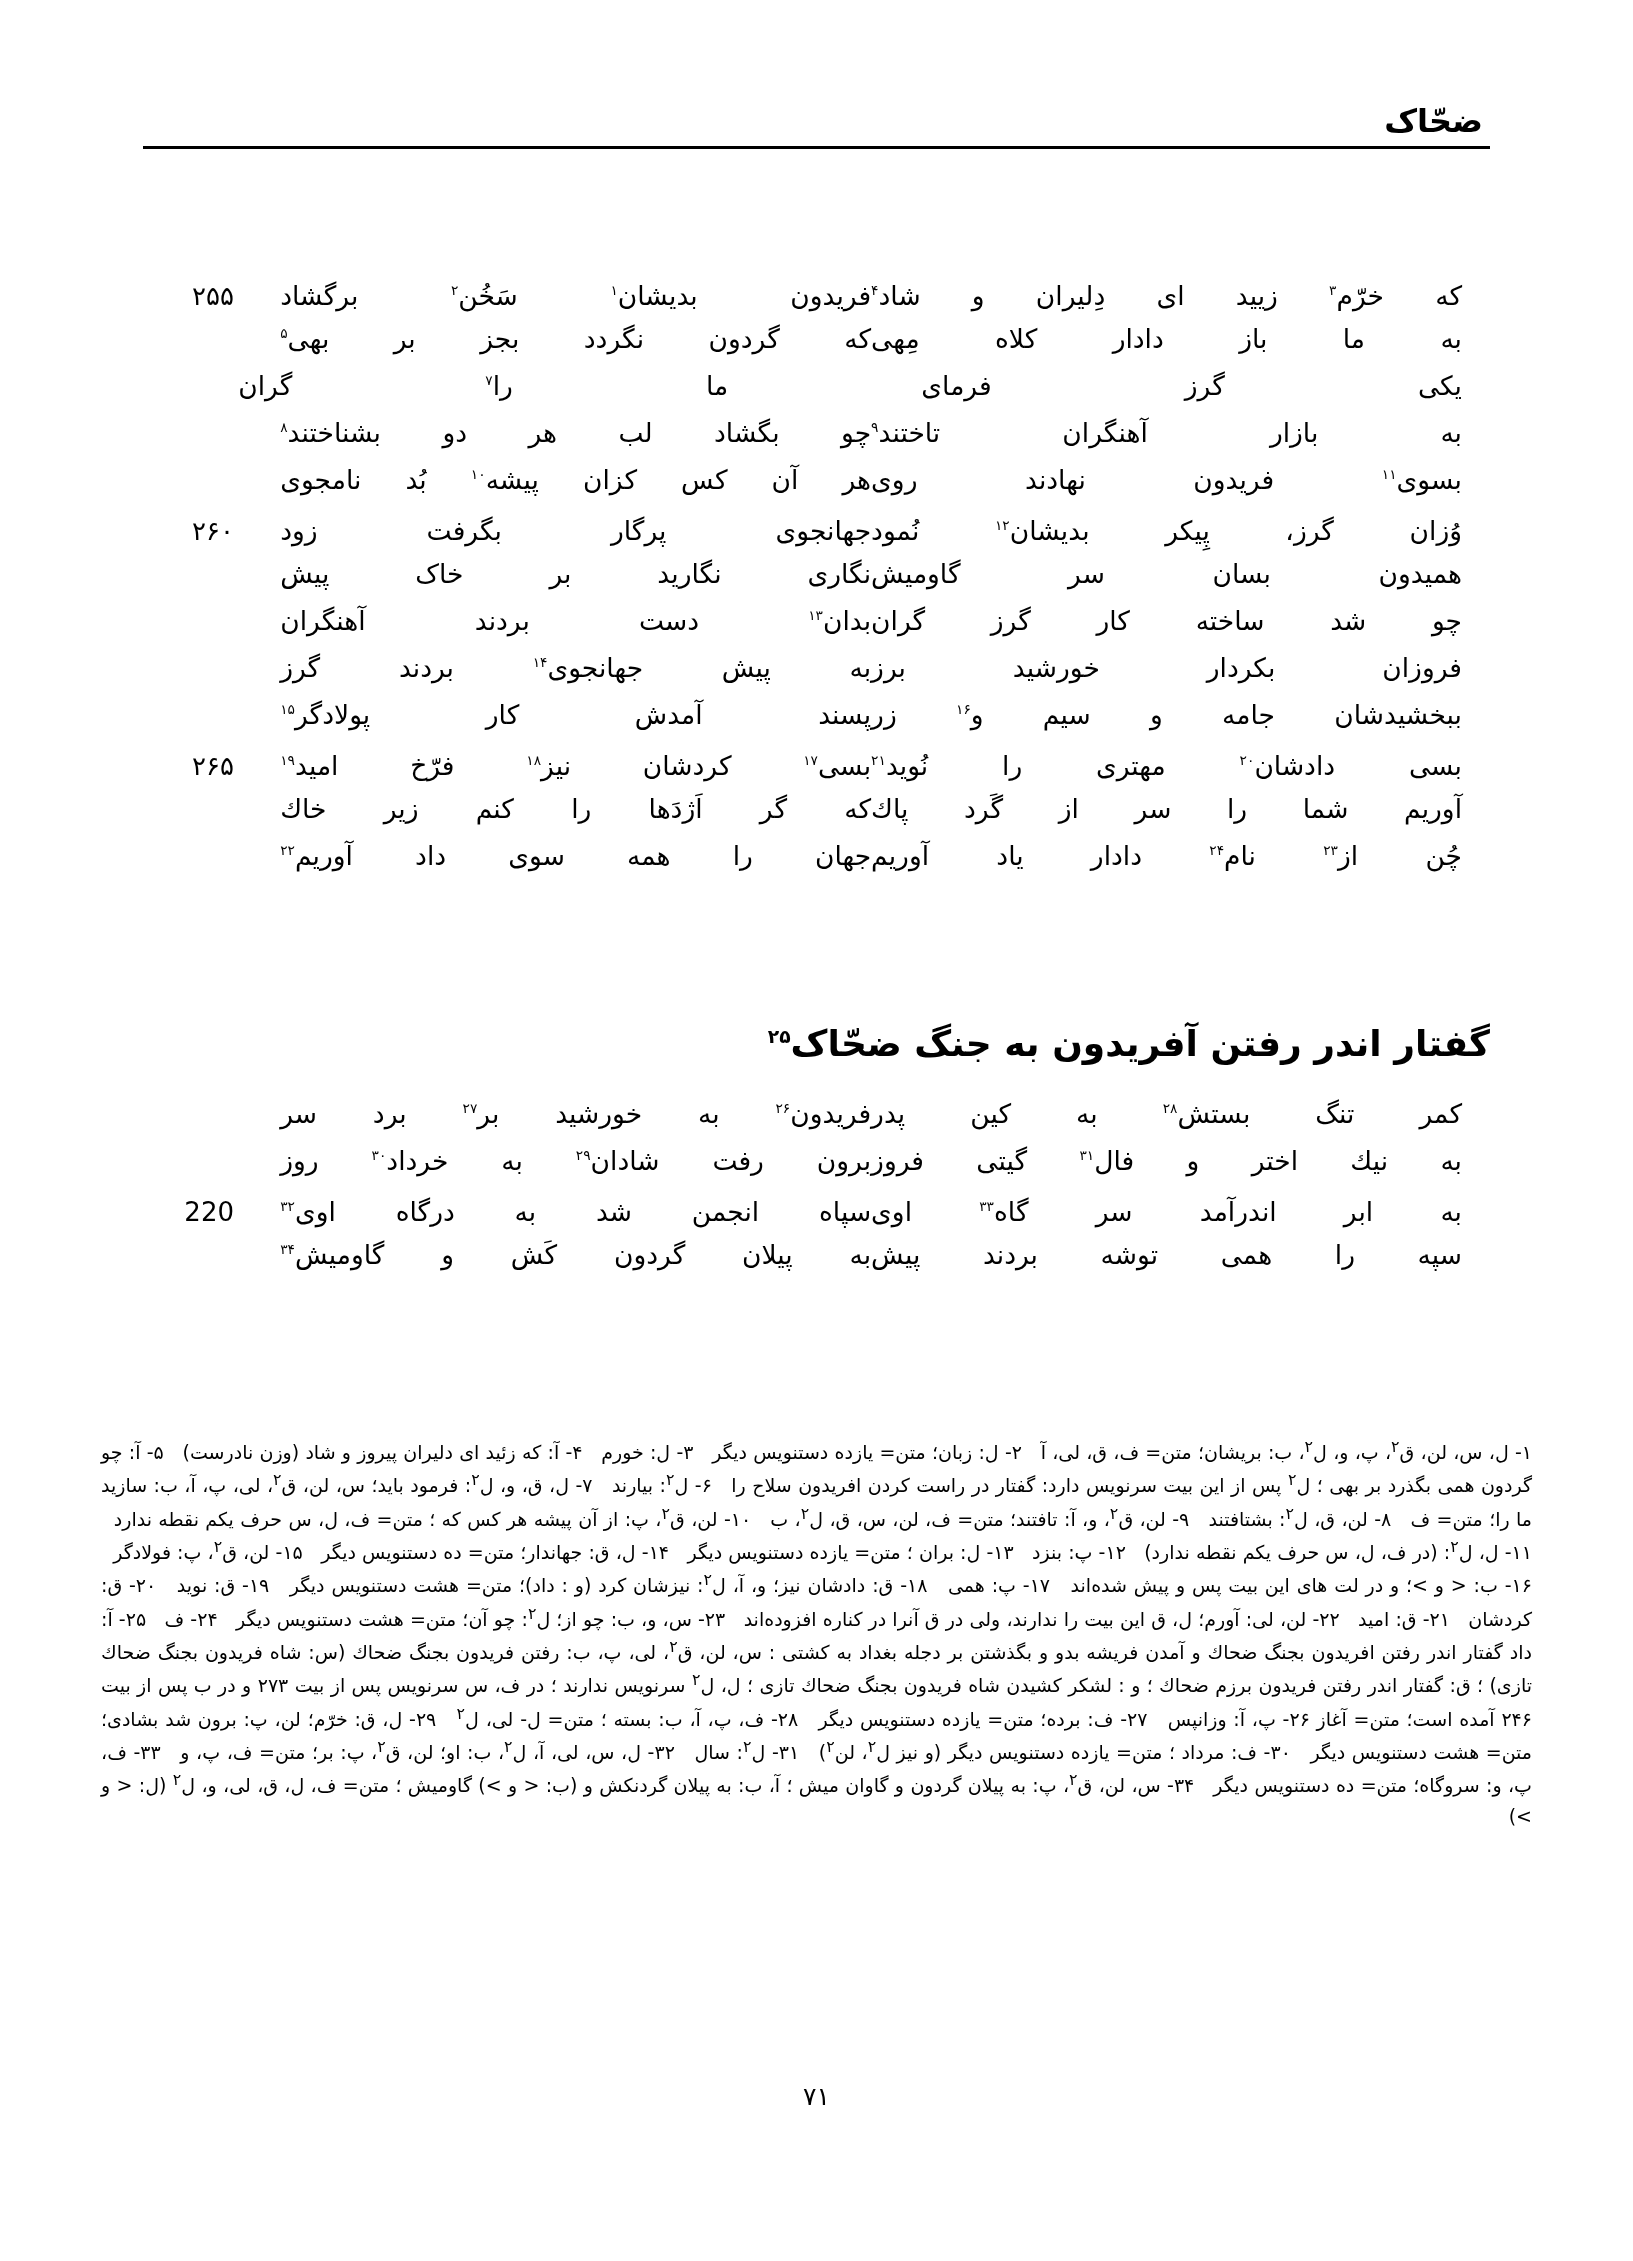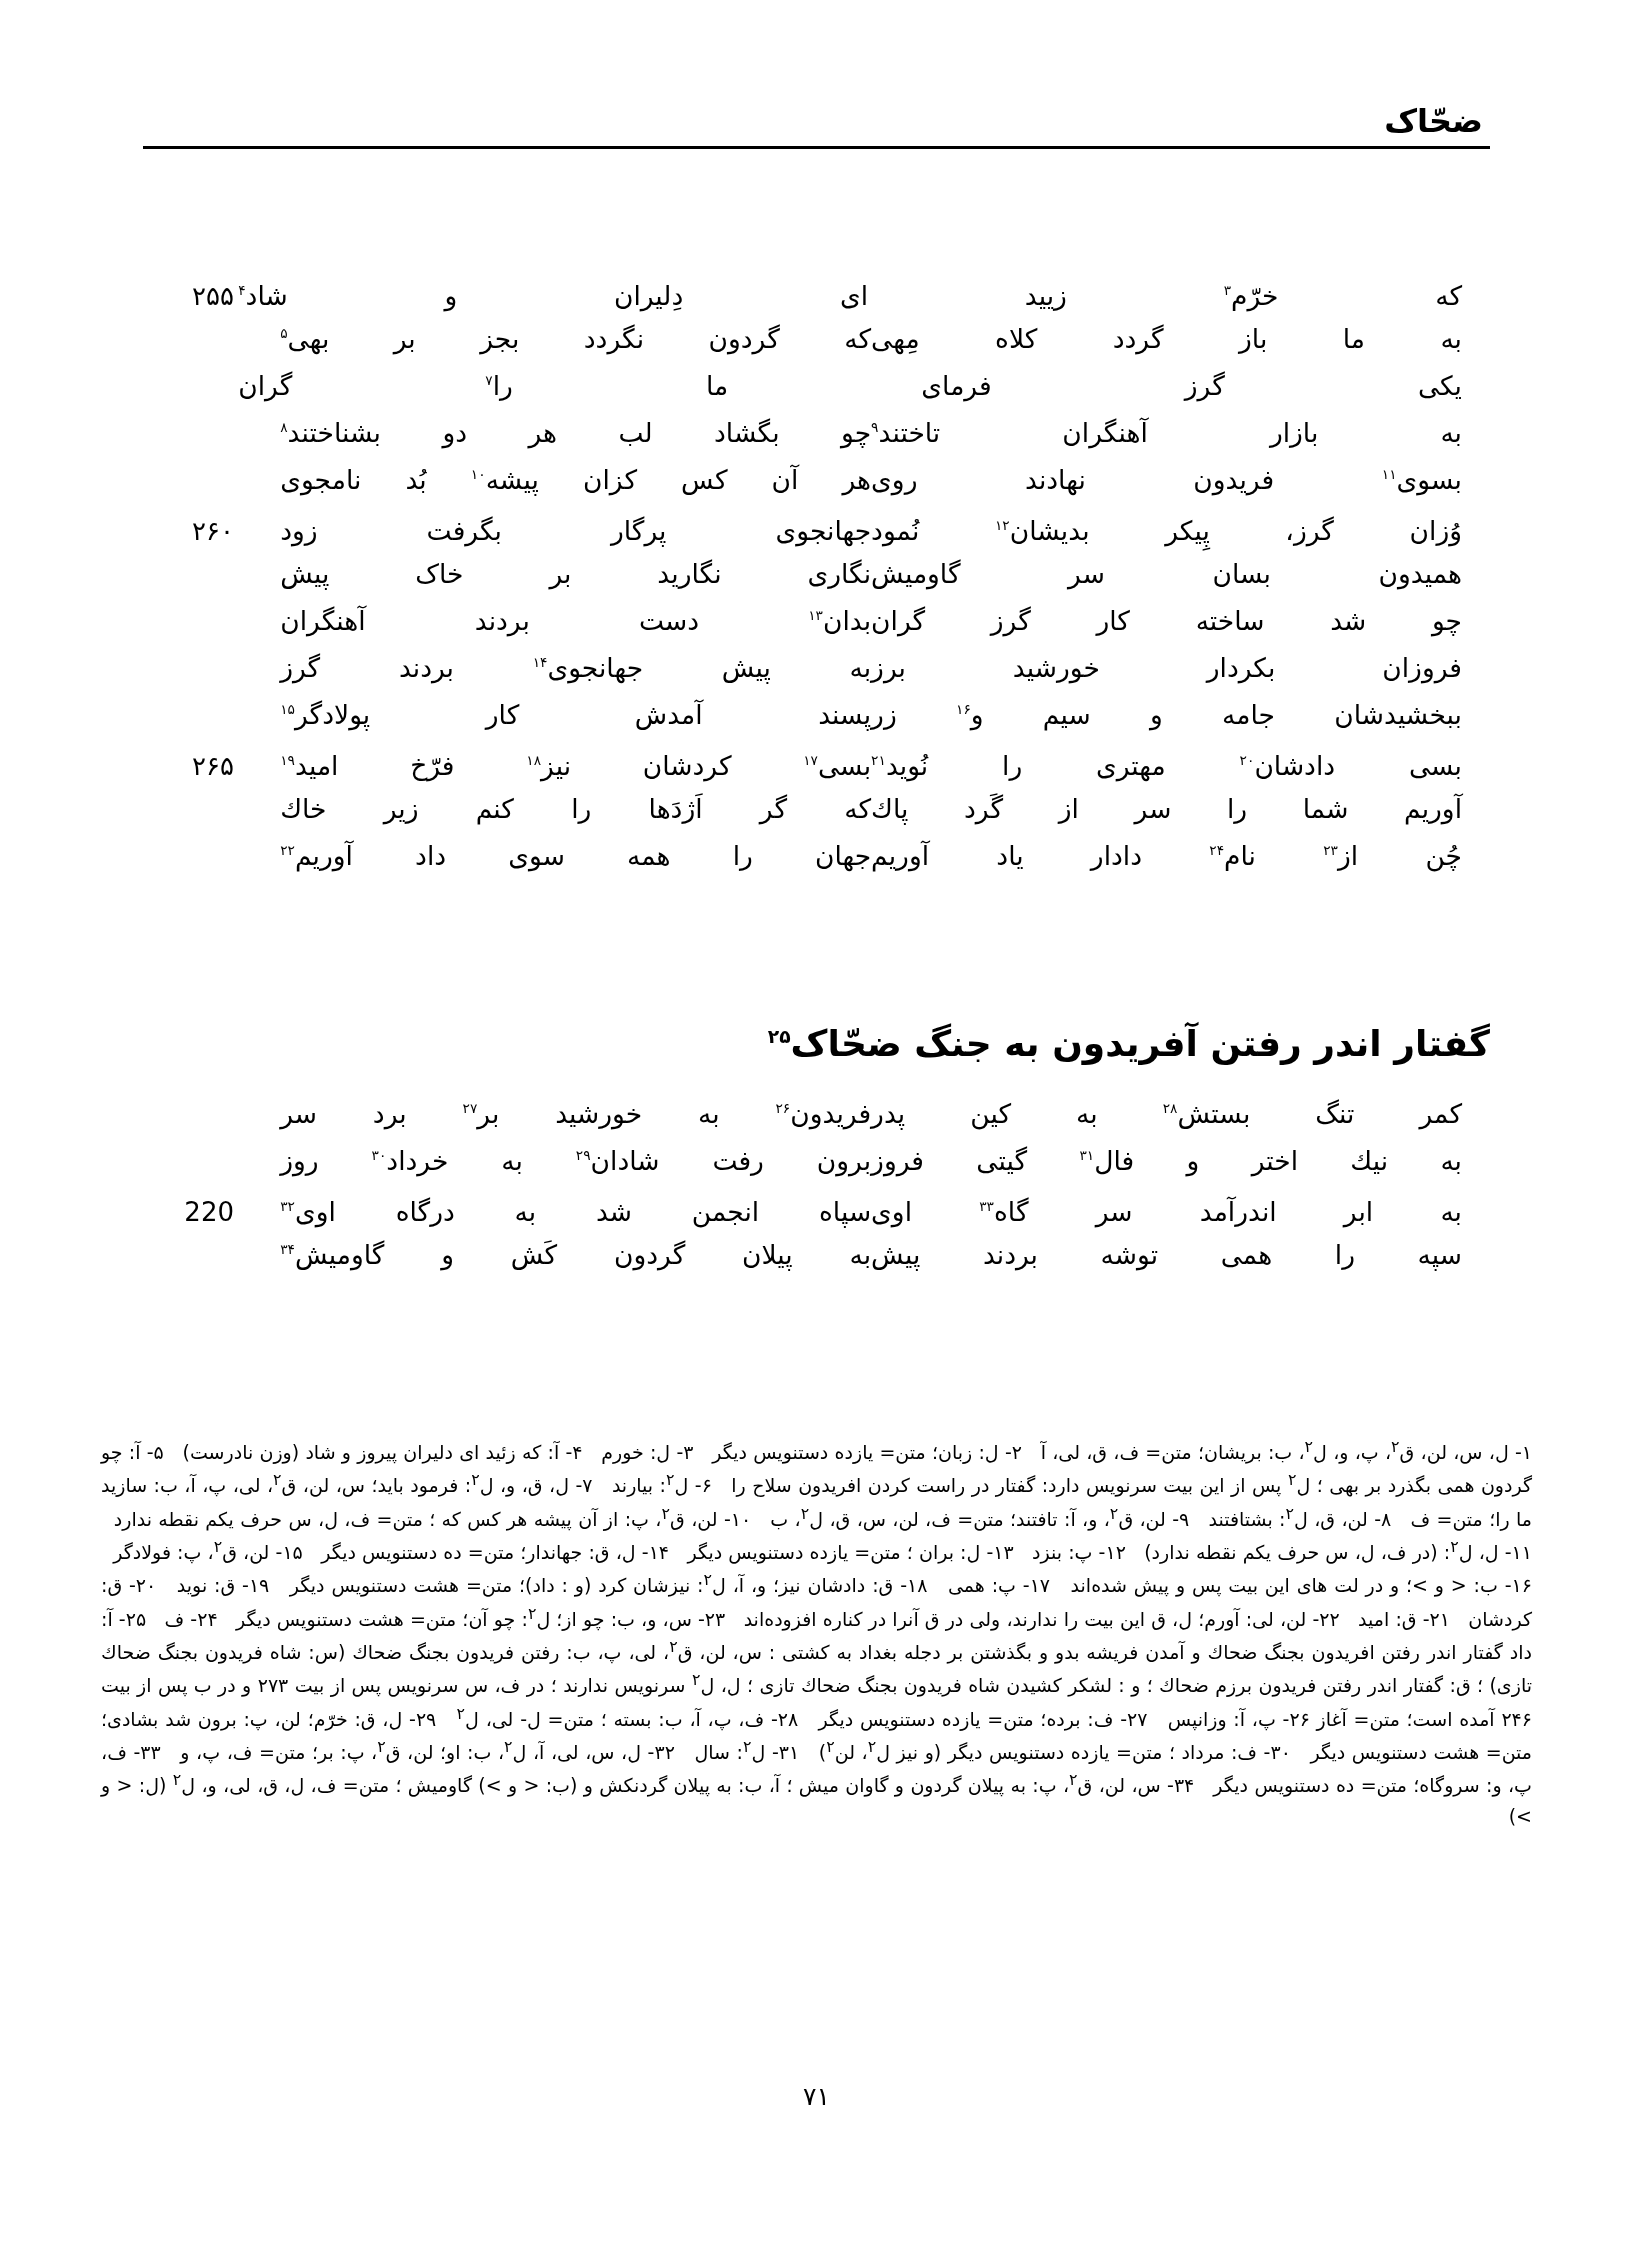--- a/index.html
+++ b/index.html
@@ -140,24 +140,25 @@
 <div class="page">
 
   <div class="header-zone">
     <div class="running-head">ضحّاک</div>
     <div class="head-rule"></div>
   </div>
 
   <div class="verse-block first" id="vb1">
       <div class="couplet">
         <div class="hemistich left"><span class="words">که خرّم<sup>۳</sup> زیید ای دِلیران و شاد<sup>۴</sup></span></div>
+        <div class="hemistich right"><span class="words">فریدون بدیشان<sup>۱</sup> سَخُن<sup>۲</sup> برگشاد</span></div>
         <div class="num-col">۲۵۵</div>
       </div>
       <div class="couplet">
-        <div class="hemistich left"><span class="words">به ما باز گردد کلاه مِهی</span></div>
+        <div class="hemistich left"><span class="words">به ما باز دادار کلاه مِهی</span></div>
         <div class="hemistich right"><span class="words">که گردون نگردد بجز بر بهی<sup>۵</sup></span></div>
         <div class="num-col"></div>
       </div>
       <div class="couplet">
         <div class="hemistich left"><span class="words">یکی گرز فرمای ما را<sup>۷</sup> گران</span></div>
         <div class="num-col"></div>
       </div>
       <div class="couplet">
         <div class="hemistich left"><span class="words">به بازار آهنگران تاختند<sup>۹</sup></span></div>
         <div class="hemistich right"><span class="words">چو بگشاد لب هر دو بشناختند<sup>۸</sup></span></div>

